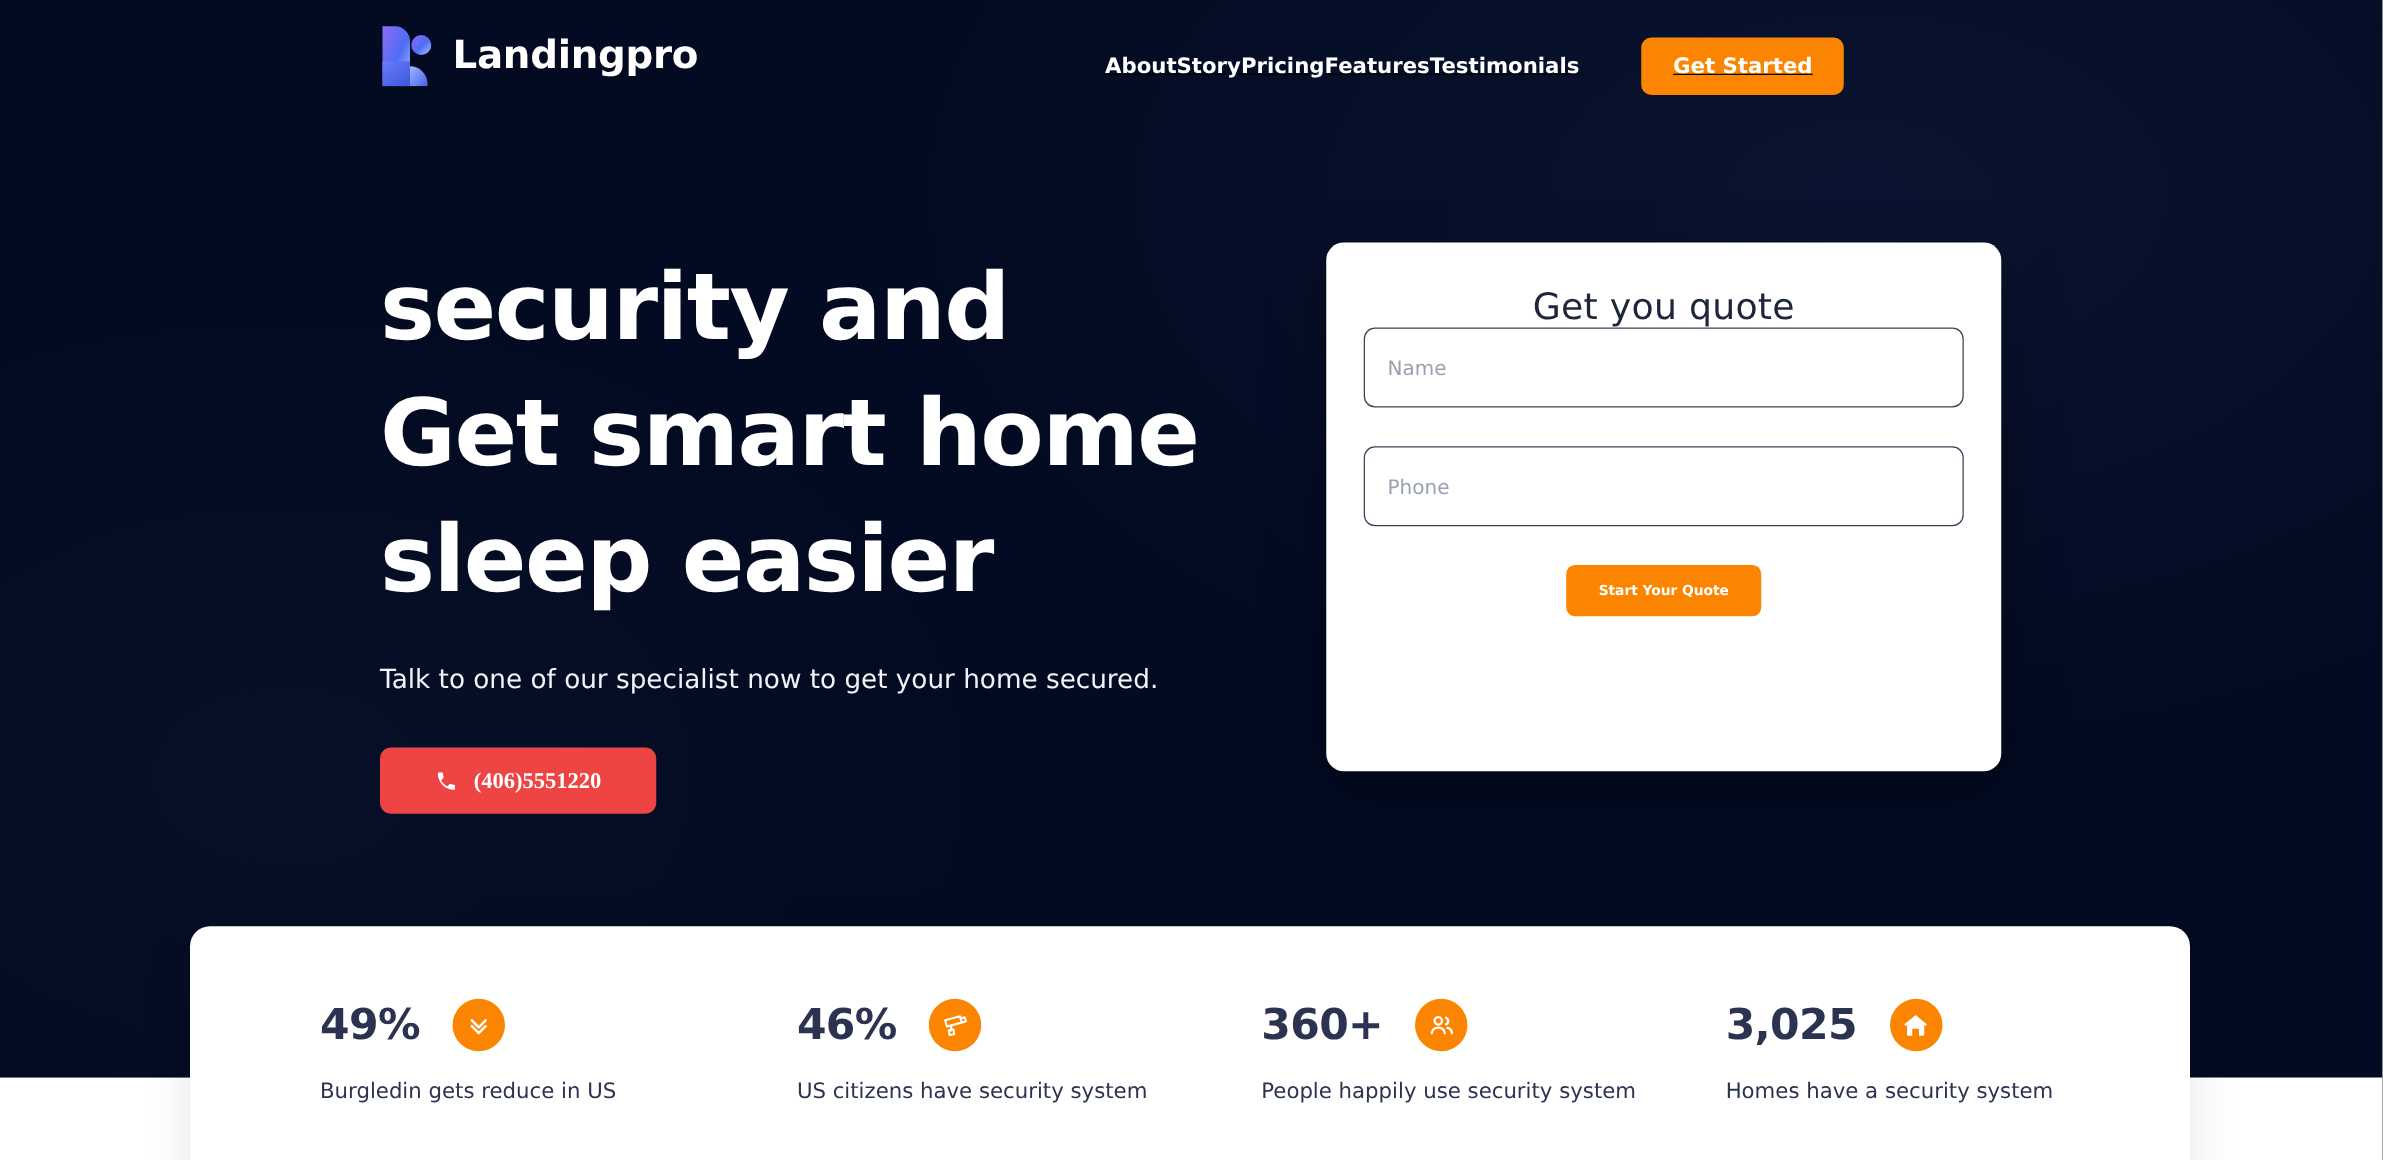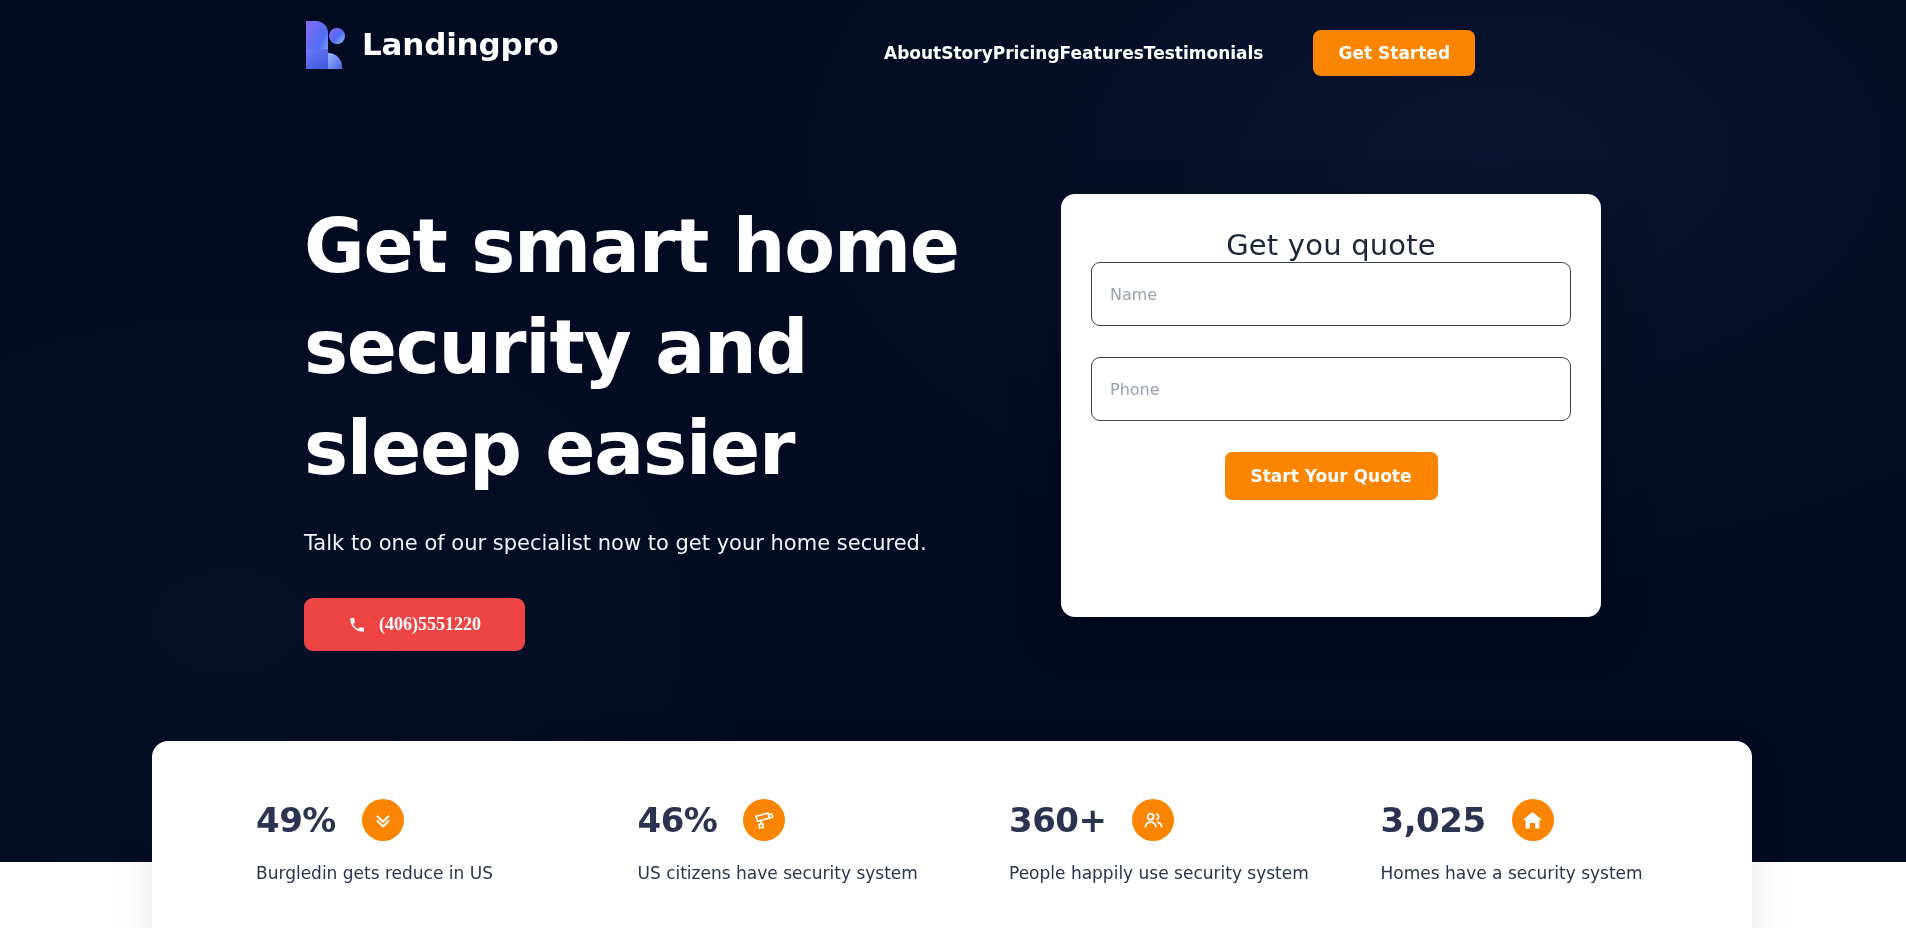--- a/index.html
+++ b/index.html
@@ -75,20 +75,21 @@
     white-space: nowrap;
   }
 
   .nav {
     position: absolute;
     left: 884px;
     top: 30px;
     display: flex;
     align-items: center;
     gap: 0;
+    text-decoration: underline;
   }
 
   .nav-link {
     color: #ffffff;
     font-size: 17px;
     font-weight: 700;
     text-decoration: none;
     white-space: nowrap;
     cursor: pointer;
     padding: 6px 0;
@@ -192,21 +193,21 @@
   .quote-input::placeholder { color: #9aa1ae; }
 
   .btn-quote-wrap { text-align: center; margin-top: 5px; }
 
   .btn-start-quote {
     background: #fb8500;
     color: #ffffff;
     border: none;
     border-radius: 7px;
     padding: 14px 26px;
-    font-size: 17px;
+    font-size: 11px;
     font-weight: 700;
     cursor: pointer;
     font-family: inherit;
   }
 
   
   .stats-card {
     position: absolute;
     left: 152px;
     top: 741px;
@@ -309,22 +310,22 @@
       <a class="nav-link" href="#">Pricing</a>
       <a class="nav-link" href="#">Features</a>
       <a class="nav-link" href="#">Testimonials</a>
       <button class="btn-get-started">Get Started</button>
     </nav>
 
   </header>
 
   <section class="hero-left">
     <h1 class="hero-title">
+      <span>security and</span>
       <span>Get smart home</span>
-      <span>security and</span>
       <span>sleep easier</span>
     </h1>
 
     <p class="hero-sub">Talk to one of our specialist now to get your home secured.</p>
 
     <button class="btn-phone">
       <svg width="18" height="18" viewBox="0 0 24 24">
         <path fill="#ffffff" d="M6.6 10.8c1.4 2.8 3.8 5.1 6.6 6.6l2.2-2.2c.3-.3.7-.4 1.1-.2 1.2.4 2.5.6 3.8.6.6 0 1 .4 1 1V20c0 .6-.4 1-1 1C10.7 21 3 13.3 3 3.7c0-.6.4-1 1-1h3.5c.6 0 1 .4 1 1 0 1.3.2 2.6.6 3.8.1.4 0 .8-.2 1.1l-2.3 2.2z"></path>
       </svg>
       <span>(406)5551220</span>

